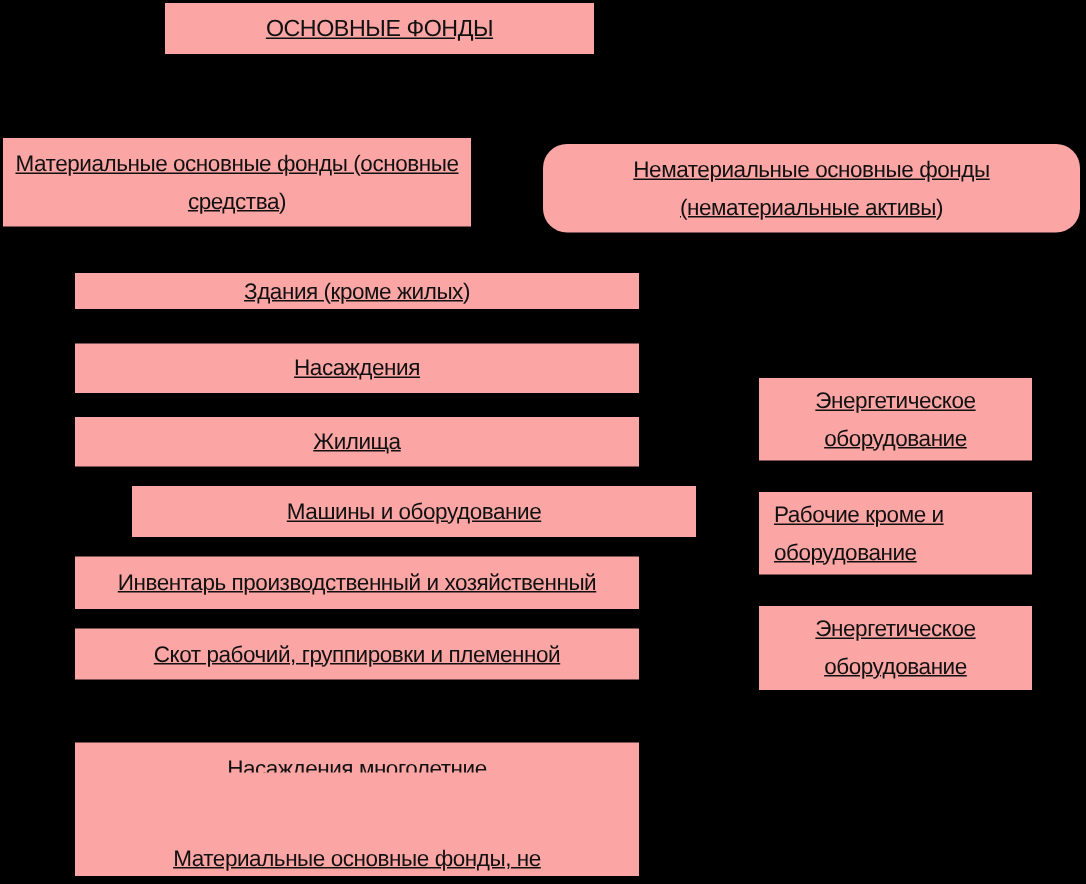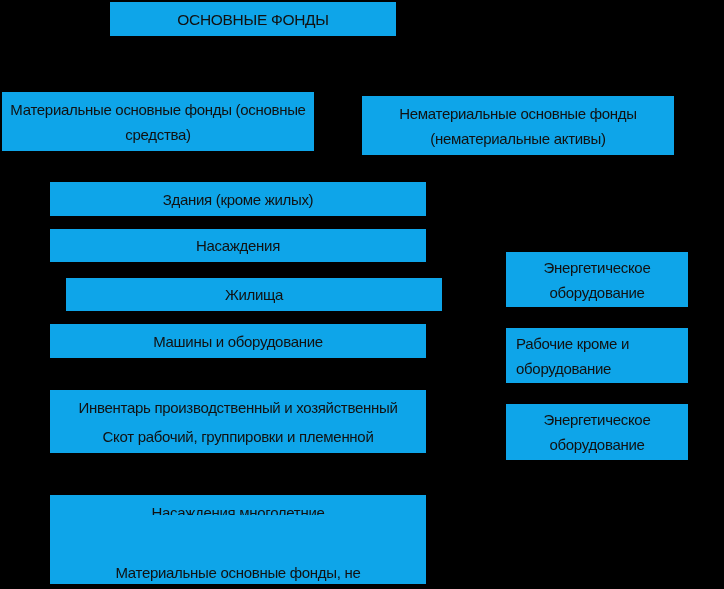--- a/index.html
+++ b/index.html
@@ -1,55 +1,55 @@
 <!DOCTYPE html>
 <html><head>
 <meta charset="utf-8">
 <style>
   html, body { margin:0; padding:0; }
   body { width:724px; height:589px; background:#000; position:relative; overflow:hidden;
          font-family:"Liberation Sans", sans-serif; }
-  .box { position:absolute; background:#0ea5e9; color:#111; display:flex; align-items:center;
+  .box { position:absolute; background:#fca5a5; color:#111; display:flex; align-items:center;
          justify-content:center; text-align:center; font-size:15px; line-height:25px;
-         letter-spacing:-0.3px; box-sizing:border-box; padding:0 4px; }
+         letter-spacing:-0.3px; box-sizing:border-box; padding:0 4px;text-decoration:underline; }
   .box span { display:block; }
   .top { left:110px; top:2px; width:286px; height:34px; font-size:15.5px; }
   .mat { left:2px; top:92px; width:312px; height:59px; }
-  .nonmat { left:362px; top:96px; width:312px; height:59px; }
+  .nonmat { left:362px; top:96px; width:358px; height:59px;border-radius:16px; }
   .lbox { left:50px; width:376px; }
   .rbox { left:506px; width:182px; }
 </style>
 </head>
 <body>
 
 <div class="box top">
   <span>ОСНОВНЫЕ ФОНДЫ</span>
 </div>
 
 <div class="box mat">
   <span>Материальные основные фонды (основные средства)</span>
 </div>
 
 <div class="box nonmat">
   <span style="padding:0 30px;">Нематериальные основные фонды (нематериальные активы)</span>
 </div>
 
-<div class="box lbox" style="top:182px;height:34px;">
+<div class="box lbox" style="top:182px;height:24px;">
   <span>Здания  (кроме жилых)</span>
 </div>
 <div class="box lbox" style="top:229px;height:33px;">
   <span>Насаждения</span>
 </div>
-<div class="box lbox" style="top:278px;height:33px;margin-left:16px;">
+<div class="box lbox" style="top:278px;height:33px;">
   <span>Жилища</span>
 </div>
-<div class="box lbox" style="top:324px;height:34px;">
+<div class="box lbox" style="top:324px;height:34px;margin-left:38px;">
   <span>Машины и оборудование</span>
 </div>
-<div class="box lbox" style="top:371px;height:35px;margin-top:19px;">
+<div class="box lbox" style="top:371px;height:35px;">
   <span>Инвентарь производственный и хозяйственный</span>
 </div>
 <div class="box lbox" style="top:419px;height:34px;">
   <span>Скот рабочий, группировки и племенной</span>
 </div>
 <div class="box lbox" style="top:467px;height:34px;margin-top:28px;">
   <span>Насаждения многолетние</span>
 </div>
 <div class="box lbox" style="top:515px;height:69px;align-items:flex-start;padding-top:5px;">
   <span style="padding:0 40px;margin-top:40px;">Материальные  основные фонды, не включённые в другие группировки</span>

